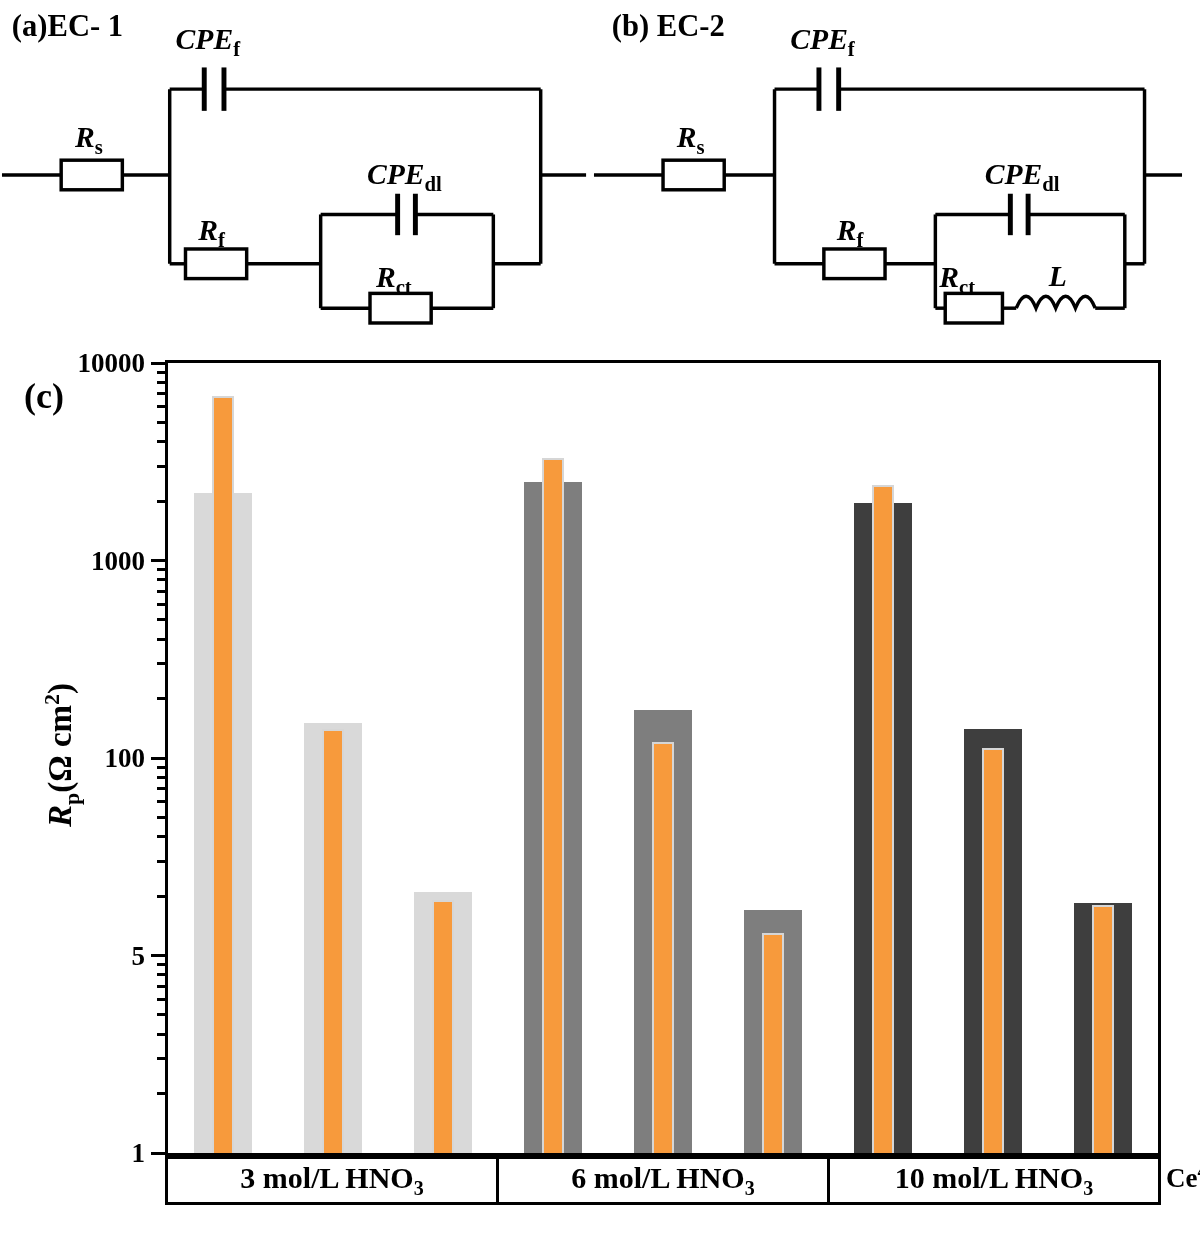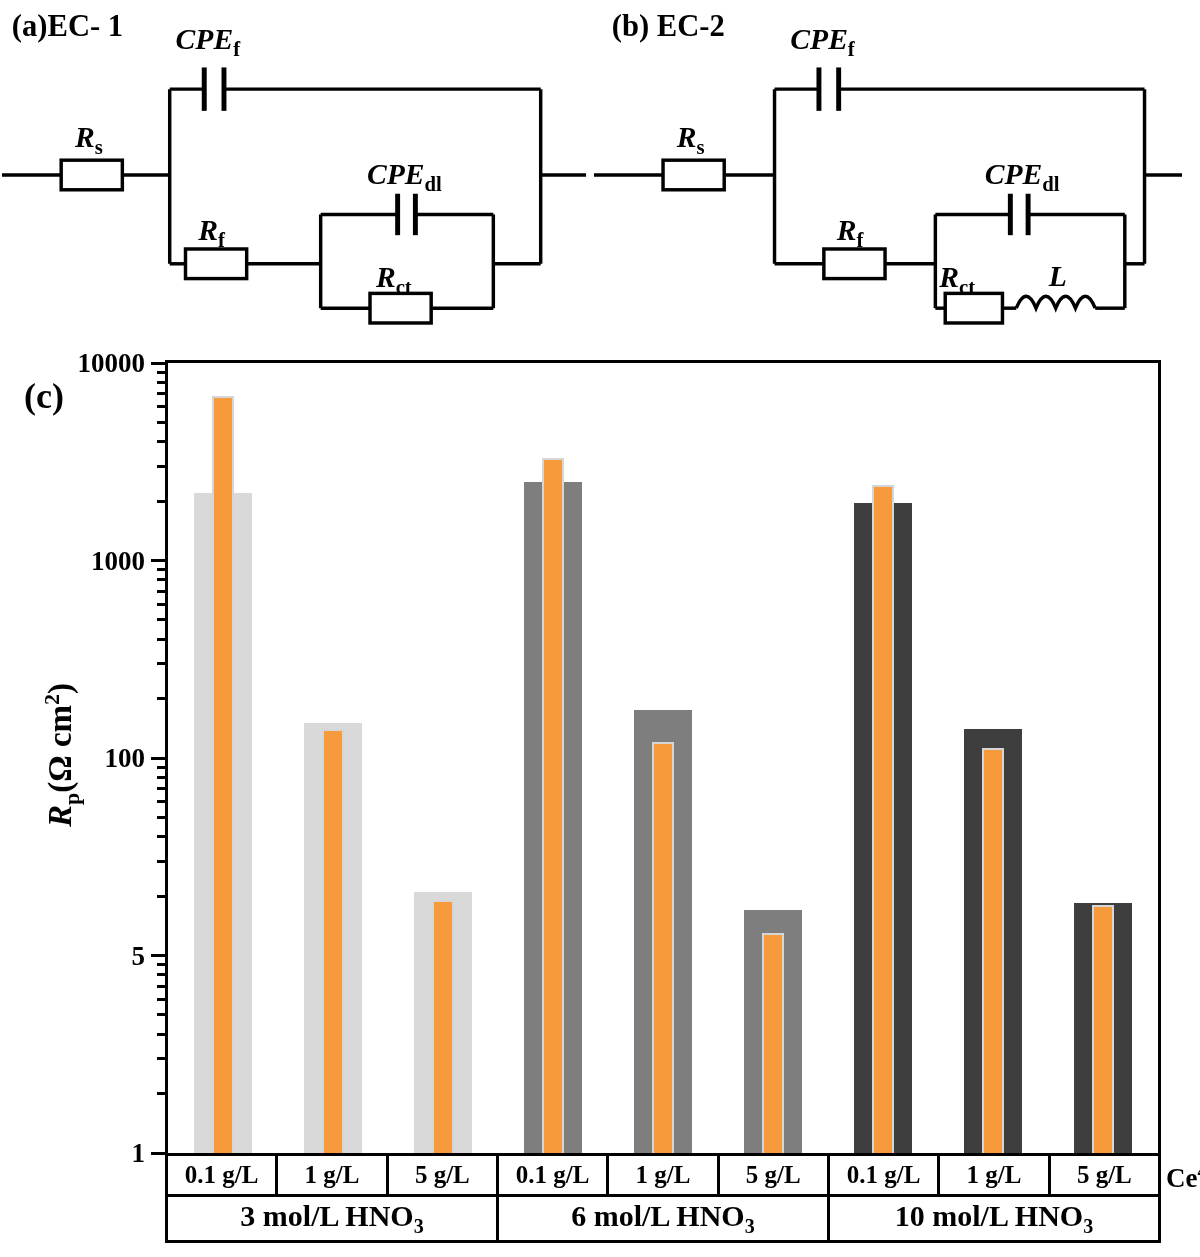--- a/index.html
+++ b/index.html
@@ -212,31 +212,20 @@
       <div class="barC25" style="left: 374px; height: 694.907px; background: rgb(247, 154, 60);"></div>
       <div class="barC25" style="left: 484px; height: 410.638px; background: rgb(247, 154, 60);"></div>
       <div class="barC25" style="left: 594px; height: 220.004px; background: rgb(247, 154, 60);"></div>
       <div class="barC25" style="left: 704px; height: 667.592px; background: rgb(247, 154, 60);"></div>
       <div class="barC25" style="left: 814px; height: 405.483px; background: rgb(247, 154, 60);"></div>
       <div class="barC25" style="left: 924px; height: 247.916px; background: rgb(247, 154, 60);"></div>
     </div>
 
   <table id="xtable">
     <tbody>
-        <tr class="cats" id="cat-row">
-          <td>0.1 g/L</td>
-          <td>1 g/L</td>
-          <td>5 g/L</td>
-          <td>0.1 g/L</td>
-          <td>1 g/L</td>
-          <td>5 g/L</td>
-          <td>0.1 g/L</td>
-          <td>1 g/L</td>
-          <td>5 g/L</td>
-        </tr>
     <tr class="grps" id="grp-row">
           <td colspan="3"><span>3 mol/L HNO</span><sub>3</sub></td>
           <td colspan="3"><span>6 mol/L HNO</span><sub>3</sub></td>
           <td colspan="3"><span>10 mol/L HNO</span><sub>3</sub></td>
         </tr>
   </tbody>
     </table>
 
   <div id="ce-label"><span>Ce</span><sup>4+</sup></div>
 

